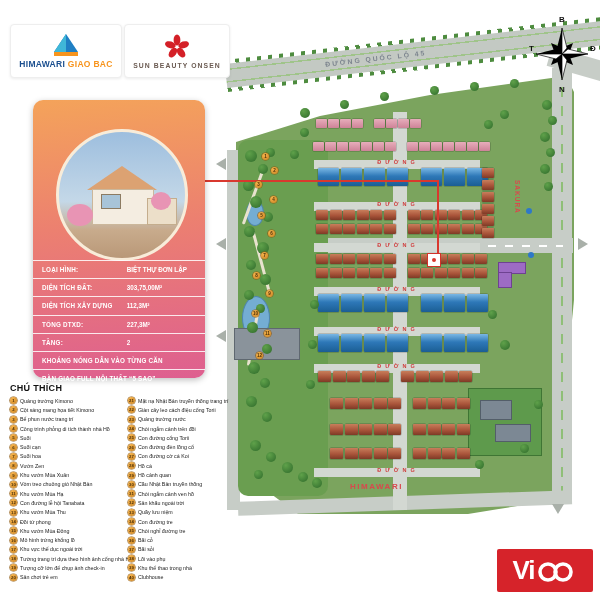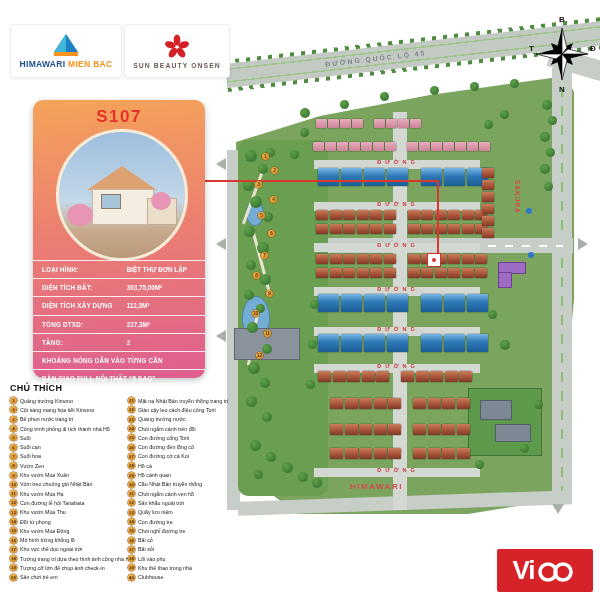--- a/index.html
+++ b/index.html
@@ -415,21 +415,21 @@
   <div class="arrow left" style="left:216px;top:330px;"></div>
   <div class="arrow right" style="left:578px;top:238px;"></div>
   <div class="arrow down" style="left:552px;top:504px;"></div>
 
   <div class="logo-card" id="logo-datxanh">
     <svg width="30" height="24" viewBox="0 0 30 24">
       <polygon points="15,1 27,19 3,19" fill="#1f7fc4"></polygon>
       <polygon points="15,1 15,19 3,19" fill="#3fb7d8"></polygon>
       <rect x="3" y="19" width="24" height="4" fill="#f7941d"></rect>
     </svg>
-    <div class="dx-text"><span class="dx-blue">HIMAWARI</span><span class="dx-orange"> MIEN BAC</span></div>
+    <div class="dx-text"><span class="dx-blue">HIMAWARI</span><span class="dx-orange"> GIAO BAC</span></div>
   </div>
   <div class="logo-card" id="logo-sunbeauty">
     <svg width="26" height="26" viewBox="0 0 26 26">
       <g fill="#d42027">
         <ellipse cx="13" cy="6" rx="3.4" ry="5.5"></ellipse>
         <ellipse cx="13" cy="6" rx="3.4" ry="5.5" transform="rotate(72 13 13)"></ellipse>
         <ellipse cx="13" cy="6" rx="3.4" ry="5.5" transform="rotate(144 13 13)"></ellipse>
         <ellipse cx="13" cy="6" rx="3.4" ry="5.5" transform="rotate(216 13 13)"></ellipse>
         <ellipse cx="13" cy="6" rx="3.4" ry="5.5" transform="rotate(288 13 13)"></ellipse>
       </g>
@@ -452,21 +452,20 @@
       <polygon points="10,44 30,39 36,44" fill="#000"></polygon>
       <polygon points="10,44 30,49 36,44" fill="#fff" stroke="#000" stroke-width="0.7"></polygon>
     </g>
     <text x="36" y="12" text-anchor="middle">B</text>
     <text x="36" y="82" text-anchor="middle">N</text>
     <text x="64" y="41" text-anchor="start">Đ</text>
     <text x="8" y="41" text-anchor="end">T</text>
   </svg>
 
   <div id="unit-card">
-    <div id="unit-code">S107</div>
     <div id="unit-photo">
       <div class="ph-roof"></div>
       <div class="ph-body"></div>
       <div class="ph-window"></div>
       <div class="ph-wing"></div>
       <div class="ph-bush1"></div>
       <div class="ph-bush2"></div>
     </div>
     <div id="card-rows">
         <div class="card-row">

